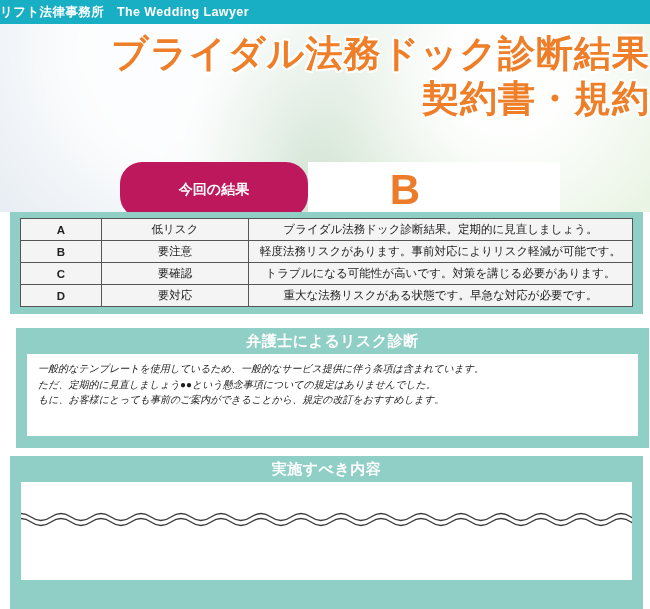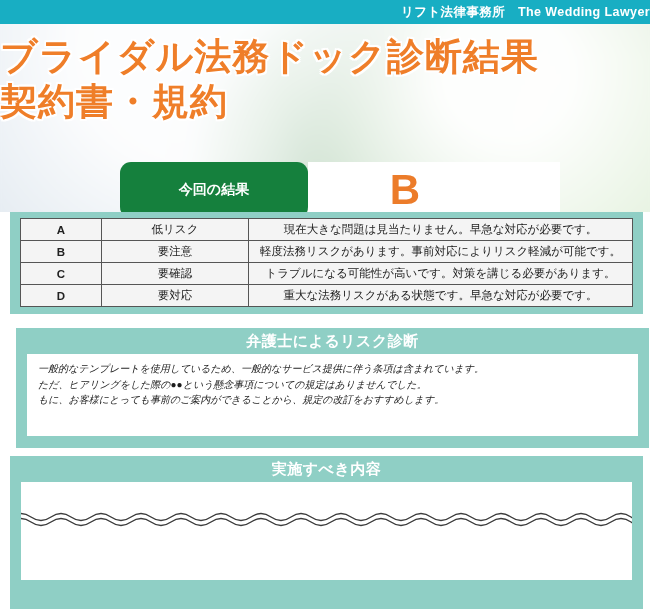--- a/index.html
+++ b/index.html
@@ -21,21 +21,21 @@
 
   
   .topbar {
     position: absolute;
     left: 0; top: 0;
     width: 650px;
     height: 24px;
     background: #18aec3;
     display: flex;
     align-items: center;
-    justify-content: flex-end;
+    justify-content: flex-start;
   }
   .topbar-text {
     color: #ffffff;
     font-size: 12.5px;
     font-weight: bold;
     letter-spacing: .4px;
     white-space: pre;
   }
 
   
@@ -58,47 +58,48 @@
       radial-gradient(circle at 30% 20%, rgba(255,255,255,0.9) 0 22%, rgba(255,255,255,0) 55%),
       radial-gradient(circle at 10% 85%, rgba(224,232,240,0.9) 0 25%, rgba(224,232,240,0) 60%),
       linear-gradient(160deg, #eef1f6 0%, #e7edf1 28%, #e9eee9 52%, #dbe6dc 72%, #cfdfd2 100%);
     filter: blur(9px);
   }
 
   .hero-title {
     position: absolute;
     left: 0; top: 10px;
     width: 650px;
-    text-align: left;
+    text-align: right;
     color: #ef7e29;
     font-size: 37px;
     font-weight: bold;
     line-height: 1.22;
     letter-spacing: 1px;
     -webkit-text-stroke: 0px;
     text-shadow:
       -1.6px -1.6px 0 #ffffff,  1.6px -1.6px 0 #ffffff,
       -1.6px  1.6px 0 #ffffff,  1.6px  1.6px 0 #ffffff,
       -1.6px 0 0 #ffffff, 1.6px 0 0 #ffffff,
        0 -1.6px 0 #ffffff, 0 1.6px 0 #ffffff;
+    font-family: Liberation Mono, monospace;
   }
   .hero-title .l2 { display: block; }
 
   
   .result-row {
     position: absolute;
     left: 120px; top: 138px;
     width: 440px;
     height: 56px;
     display: flex;
   }
   .result-label {
     width: 188px;
-    background: #15803d;
-    border-radius: 11px;
+    background: #be185d;
+    border-radius: 22px;
     color: #ffffff;
     font-size: 14px;
     font-weight: bold;
     display: flex;
     align-items: center;
     justify-content: center;
   }
   .result-grade {
     flex: 1;
     background: #ffffff;
@@ -228,21 +229,21 @@
       </div>
     </div>
   </div>
 
   <div class="panel panel-table">
     <table class="rating">
       <tbody>
         <tr>
           <td class="c-grade">A</td>
           <td class="c-level">低リスク</td>
-          <td class="c-desc">現在大きな問題は見当たりません。早急な対応が必要です。</td>
+          <td class="c-desc">ブライダル法務ドック診断結果。定期的に見直しましょう。</td>
         </tr>
         <tr>
           <td class="c-grade">B</td>
           <td class="c-level">要注意</td>
           <td class="c-desc">軽度法務リスクがあります。事前対応によりリスク軽減が可能です。</td>
         </tr>
         <tr>
           <td class="c-grade">C</td>
           <td class="c-level">要確認</td>
           <td class="c-desc">トラブルになる可能性が高いです。対策を講じる必要があります。</td>
@@ -256,21 +257,21 @@
     </table>
   </div>
 
   <div class="panel panel-diag">
     <div class="sec-head diag">
       <span>弁護士によるリスク診断</span>
     </div>
     <div class="sec-body diag">
       <div class="diag-text">
         <p>一般的なテンプレートを使用しているため、一般的なサービス提供に伴う条項は含まれています。</p>
-        <p>ただ、ヒアリングをした際の●●という懸念事項についての規定はありませんでした。</p>
+        <p>ただ、定期的に見直しましょう●●という懸念事項についての規定はありませんでした。</p>
         <p>もに、お客様にとっても事前のご案内ができることから、規定の改訂をおすすめします。</p>
       </div>
     </div>
   </div>
 
   <div class="panel panel-action">
     <div class="sec-head action">
       <span>実施すべき内容</span>
     </div>
     <div class="sec-body action">

